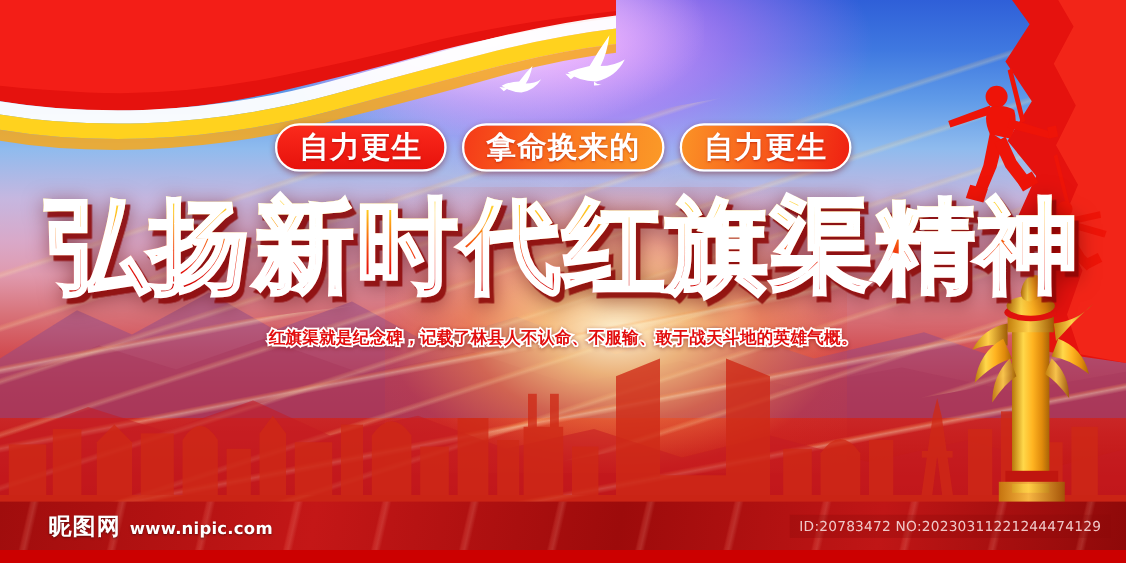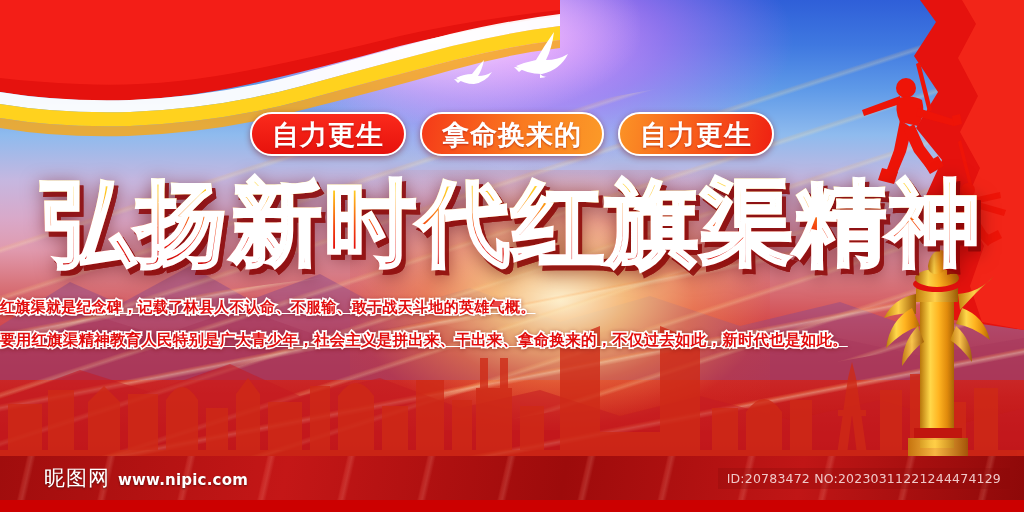--- a/index.html
+++ b/index.html
@@ -107,45 +107,44 @@
         #ffe259 0%, #ffc61e 16%, #fb8b12 33%,
         #f4470f 52%, #e5130b 74%, #c6090a 100%);
     -webkit-background-clip:text; background-clip:text;
     -webkit-text-stroke:6px #ffffff;
     paint-order:stroke fill;
     filter:drop-shadow(4px 5px 0 rgba(140,6,6,.85)) drop-shadow(0 3px 9px rgba(90,0,0,.5));
   }
 
   
   .sub {
-    position:absolute; left:0; width:100%; z-index:30;
+    position:absolute; left:0; width:100%; text-align:center; z-index:30;
     font-family:"DejaVu Sans", sans-serif; font-weight:bold;
     color:#e20d0d; white-space:nowrap;
     -webkit-text-stroke:3.2px #ffffff;
     paint-order:stroke fill;
     filter:drop-shadow(0 1px 2px rgba(120,0,0,.45));
-    text-decoration:underline;
   }
   #sub1 { top:298px; font-size:15px; letter-spacing:.3px; }
   #sub2 { top:330px; font-size:15.5px; letter-spacing:.2px; }
 
   
   #footer {
     position:absolute; left:0; bottom:0; width:100%; height:44px; z-index:40;
     background:
       repeating-linear-gradient(103deg,
          rgba(255,255,255,0) 0px, rgba(255,255,255,0) 26px,
          rgba(255,130,110,.16) 28px, rgba(255,170,150,.20) 31px,
          rgba(255,255,255,0) 35px, rgba(255,255,255,0) 78px),
       linear-gradient(100deg,#a00d0d 0%,#c41717 28%,#9d0b0b 55%,#c01616 78%,#8e0909 100%);
     display:flex; align-items:center;
   }
   #wm { display:flex; align-items:baseline; gap:8px; margin-left:44px; }
   #wm-cn {
-    color:#fff; font-size:21px; font-weight:normal; letter-spacing:1px;
+    color:#fff; font-size:21px; font-weight:bold; letter-spacing:1px;
     font-family:"DejaVu Sans", sans-serif;
     text-shadow:0 1px 2px rgba(0,0,0,.45);
   }
   #wm-url {
     color:#fff; font-size:15px; font-weight:bold; letter-spacing:.2px;
     font-family:"DejaVu Sans", sans-serif;
     text-shadow:0 1px 2px rgba(0,0,0,.45);
   }
   #idtag {
     margin-left:auto; margin-right:14px;
@@ -295,21 +294,20 @@
 
   <div id="pills">
     <div class="pill p0">自力更生</div>
     <div class="pill p1">拿命换来的</div>
     <div class="pill p2">自力更生</div>
   </div>
 
   <div id="title">弘扬新时代红旗渠精神</div>
 
   <div class="sub" id="sub1">红旗渠就是纪念碑，记载了林县人不认命、不服输、敢于战天斗地的英雄气概。</div>
-  <div class="sub" id="sub2">要用红旗渠精神教育人民特别是广大青少年，社会主义是拼出来、干出来、拿命换来的，不仅过去如此，新时代也是如此。</div>
 
   <div id="footer">
     <div id="wm">
       <span id="wm-cn">昵图网</span>
       <span id="wm-url">www.nipic.com</span>
     </div>
     <div id="idtag">ID:20783472 NO:20230311221244474129</div>
   </div>
 
 </div>

